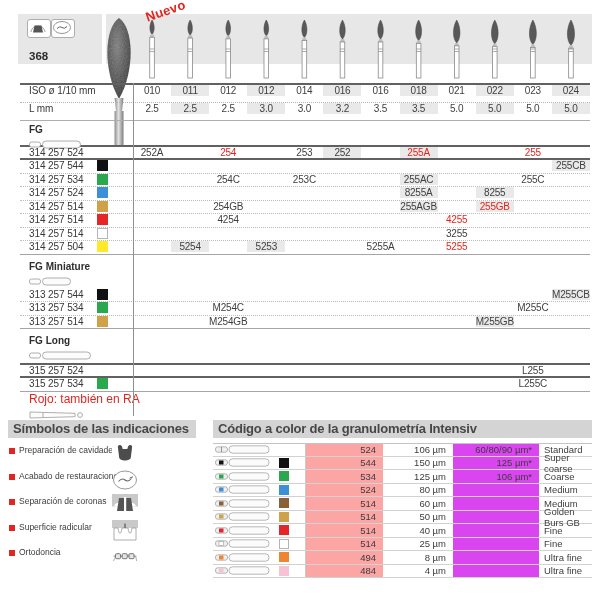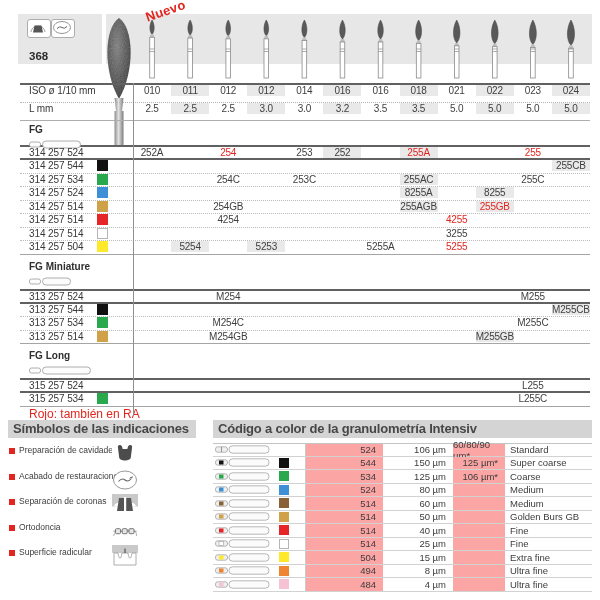--- a/index.html
+++ b/index.html
@@ -46,21 +46,21 @@
   .sicon{position:absolute;left:104px;top:0}
   .gritlist{position:absolute;left:213px;top:443px;width:379px}
   .grow{display:flex;align-items:stretch;height:13.5px;border-bottom:1px solid #d2d2d2;box-sizing:border-box}
   .grow:first-child{border-top:1px solid #c4c4c4}
   .g-icon{width:66px;display:flex;align-items:center;padding-left:2px;box-sizing:border-box}
   .g-sqw{width:26px;display:flex;align-items:center}
   .g-sq{width:10px;height:10px;display:inline-block}
   .g-code,.g-grit,.g-alt{display:flex;align-items:center;justify-content:flex-end;font-size:9.5px;padding-right:7px;box-sizing:border-box;color:#3c3c3c}
   .g-code{width:78px;background:#fca5a5;border-left:1px solid #c9c9c9}
   .g-grit{width:70px}
-  .g-alt{width:52px;background:#fca5a5}
+  .g-alt{width:86px;background:#d946ef}
   .g-name{flex:1;display:flex;align-items:center;padding-left:5px;font-size:9.5px;color:#3c3c3c}
 </style>
 </head>
 <body>
 
 <div class="page">
   <div class="band l"></div>
   <div class="band r"></div>
 
   <div class="iconbox" id="ib1">
@@ -395,41 +395,20 @@
         <div class="tcell stripe"></div>
         <div class="tcell"></div>
         <div class="tcell stripe"></div>
       </div>
       <div class="trow r-sec mini">
         <div class="secwrap"><b>FG Miniature</b><svg width="45" height="9" viewBox="0 0 45">
             <rect x="0.5" y="2" width="11" height="5" rx="2" fill="#fcfcfc" stroke="#9a9a9a" stroke-width="0.8"></rect>
             <rect x="13.5" y="1" width="28" height="7" rx="3.5" fill="#fcfcfc" stroke="#9a9a9a" stroke-width="0.8"></rect>
           </svg></div>
       </div>
-      <div class="trow r-data first">
-        <div class="tlabel">
-          <span>313 257 524</span>
-        </div>
-        <div class="tcell"></div>
-        <div class="tcell stripe"></div>
-        <div class="tcell">
-          <span>M254</span>
-        </div>
-        <div class="tcell stripe"></div>
-        <div class="tcell"></div>
-        <div class="tcell stripe"></div>
-        <div class="tcell"></div>
-        <div class="tcell stripe"></div>
-        <div class="tcell"></div>
-        <div class="tcell stripe"></div>
-        <div class="tcell">
-          <span>M255</span>
-        </div>
-        <div class="tcell stripe"></div>
-      </div>
       <div class="trow r-data">
         <div class="tlabel">
           <span>313 257 544</span>
           <span class="sq" style="background: rgb(17, 17, 17);"></span>
         </div>
         <div class="tcell"></div>
         <div class="tcell stripe"></div>
         <div class="tcell"></div>
         <div class="tcell stripe"></div>
         <div class="tcell"></div>
@@ -570,38 +549,38 @@
         <span class="sicon"><svg width="26" height="22" viewBox="0 0 26 22">
             <rect width="26" height="12.5" fill="#c9c9c9"></rect>
             <path d="M2,12.5 C3,7.5 10,7.5 11,12.5 Z" fill="#fff"></path>
             <path d="M15,12.5 C16,7.5 23,7.5 24,12.5 Z" fill="#fff"></path>
             <path d="M7,4 L19,4 L21,17 L5,17 Z" fill="#555"></path>
             <rect x="12" y="3" width="2.2" height="15" fill="#fff"></rect>
           </svg></span>
       </div>
       <div class="srow">
         <span class="sbul"></span>
+        <span class="slab">Superficie radicular</span>
+        <span class="sicon"><svg width="26" height="22" viewBox="0 0 26 22">
+            <rect width="26" height="8" fill="#c9c9c9"></rect>
+            <path d="M2,8 L6,8 C7,15 9,15 10,8 L16,8 C17,15 19,15 20,8 L24,8 L24,20 L2,20 Z" fill="#fff" stroke="#9a9a9a" stroke-width="0.8"></path>
+            <line x1="13" y1="3.5" x2="13" y2="8" stroke="#555" stroke-width="1.2"></line>
+          </svg></span>
+      </div>
+      <div class="srow">
+        <span class="sbul"></span>
         <span class="slab">Ortodoncia</span>
         <span class="sicon"><svg width="26" height="22" viewBox="0 0 26 22">
             <path d="M1.5,16 C3.5,9 9,9 11,13 C13,9 18.5,9 20.5,13 C22,10 24.5,11 24.5,16" fill="#fff" stroke="#b0b0b0"></path>
             <line x1="1.5" y1="11.2" x2="24.5" y2="11.2" stroke="#8a8a8a"></line>
             <rect x="3.5" y="8.7" width="5" height="5" rx="1" fill="#e6e6e6" stroke="#777"></rect>
             <rect x="10.2" y="8.7" width="5" height="5" rx="1" fill="#e6e6e6" stroke="#777"></rect>
             <rect x="17" y="8.7" width="5" height="5" rx="1" fill="#e6e6e6" stroke="#777"></rect>
           </svg></span>
       </div>
-      <div class="srow">
-        <span class="sbul"></span>
-        <span class="slab">Superficie radicular</span>
-        <span class="sicon"><svg width="26" height="22" viewBox="0 0 26 22">
-            <rect width="26" height="8" fill="#c9c9c9"></rect>
-            <path d="M2,8 L6,8 C7,15 9,15 10,8 L16,8 C17,15 19,15 20,8 L24,8 L24,20 L2,20 Z" fill="#fff" stroke="#9a9a9a" stroke-width="0.8"></path>
-            <line x1="13" y1="3.5" x2="13" y2="8" stroke="#555" stroke-width="1.2"></line>
-          </svg></span>
-      </div>
     </div>
 
   <div class="bar" id="gritbar">Código a color de la granulometría Intensiv</div>
   <div class="gritlist" id="gritlist">
       <div class="grow">
         <span class="g-icon">
           <svg width="58" height="11" viewBox="0 0 58 11">
             <rect x="0.5" y="2.8" width="12" height="5.4" rx="2.2" fill="#efefef" stroke="#a5a5a5" stroke-width="0.8"></rect>
             <rect x="14" y="1.8" width="40" height="7.4" rx="3.5" fill="#fbfbfb" stroke="#a5a5a5" stroke-width="0.8"></rect>
             <line x1="6.5" y1="3" x2="6.5" y2="8" stroke="#8a8a8a" stroke-width="0.9"></line>
@@ -723,36 +702,20 @@
         <span class="g-code">514</span>
         <span class="g-grit">25 µm</span>
         <span class="g-alt"></span>
         <span class="g-name">Fine</span>
       </div>
       <div class="grow">
         <span class="g-icon">
           <svg width="58" height="11" viewBox="0 0 58 11">
             <rect x="0.5" y="2.8" width="12" height="5.4" rx="2.2" fill="#efefef" stroke="#a5a5a5" stroke-width="0.8"></rect>
             <rect x="14" y="1.8" width="40" height="7.4" rx="3.5" fill="#fbfbfb" stroke="#a5a5a5" stroke-width="0.8"></rect>
-            <rect x="4" y="3.5" width="4.5" height="4" fill="#ffe92b" stroke="none" stroke-width="0.6"></rect>
-          </svg>
-        </span>
-        <span class="g-sqw">
-          <span class="g-sq" style="background: rgb(255, 233, 43);"></span>
-        </span>
-        <span class="g-code">504</span>
-        <span class="g-grit">15 µm</span>
-        <span class="g-alt"></span>
-        <span class="g-name">Extra fine</span>
-      </div>
-      <div class="grow">
-        <span class="g-icon">
-          <svg width="58" height="11" viewBox="0 0 58 11">
-            <rect x="0.5" y="2.8" width="12" height="5.4" rx="2.2" fill="#efefef" stroke="#a5a5a5" stroke-width="0.8"></rect>
-            <rect x="14" y="1.8" width="40" height="7.4" rx="3.5" fill="#fbfbfb" stroke="#a5a5a5" stroke-width="0.8"></rect>
             <rect x="4" y="3.5" width="4.5" height="4" fill="#ef8432" stroke="none" stroke-width="0.6"></rect>
           </svg>
         </span>
         <span class="g-sqw">
           <span class="g-sq" style="background: rgb(239, 132, 50);"></span>
         </span>
         <span class="g-code">494</span>
         <span class="g-grit">8 µm</span>
         <span class="g-alt"></span>
         <span class="g-name">Ultra fine</span>

